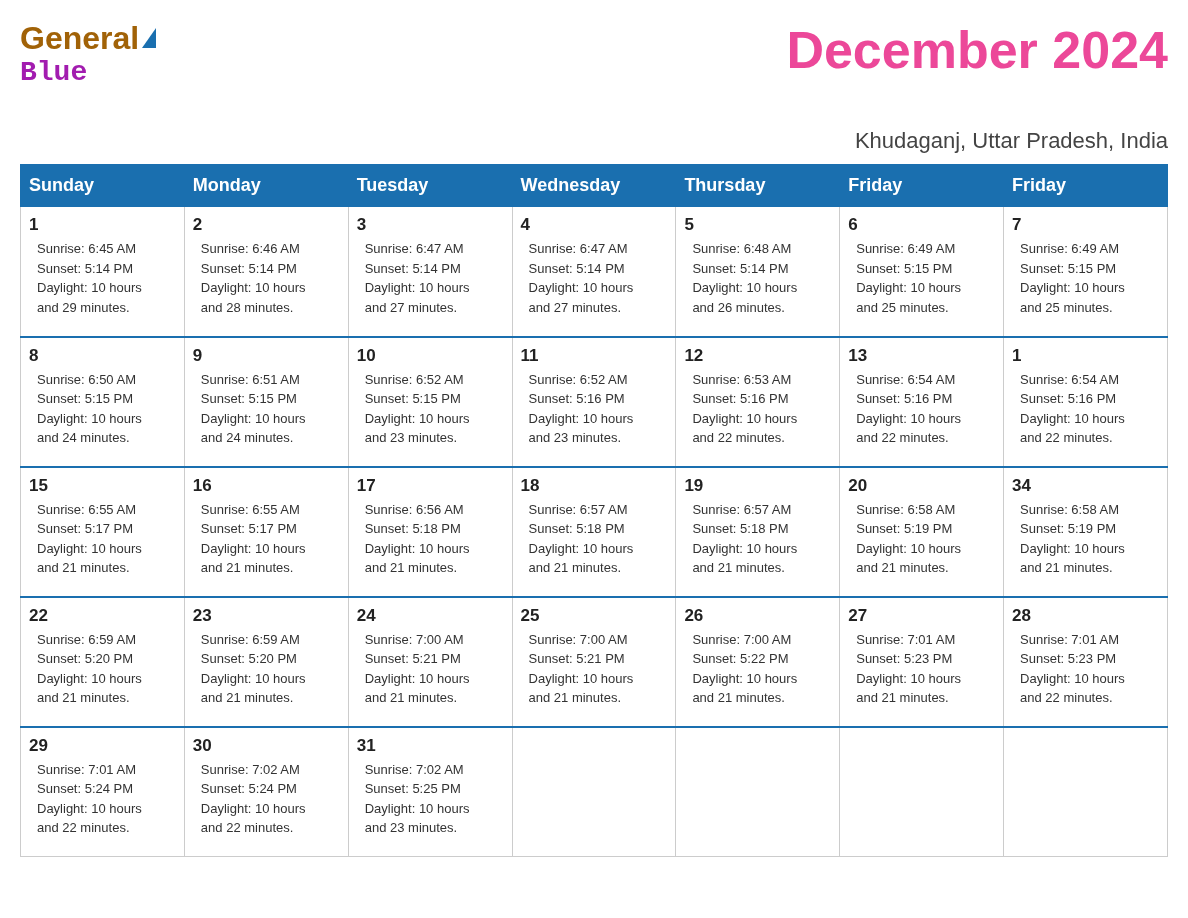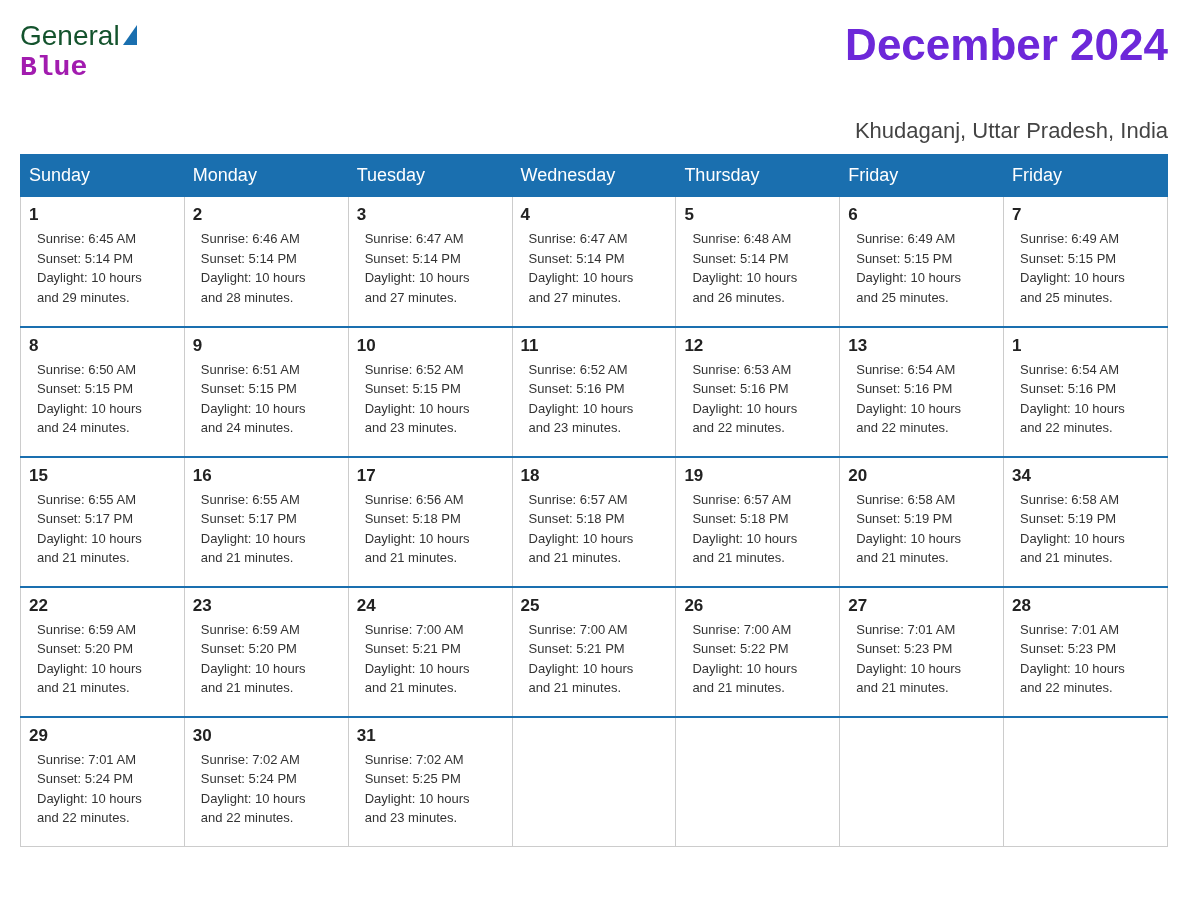--- a/index.html
+++ b/index.html
@@ -19,23 +19,23 @@
     .logo {
       display: flex;
       flex-direction: column;
       align-items: flex-start;
     }
     .logo-text {
       display: flex;
       align-items: center;
     }
     .logo-general {
-      font-size: 28px;
-      font-weight: normal;
-      color: #14532d;
+      font-size: 32px;
+      font-weight: bold;
+      color: #a16207;
       font-family: Arial, sans-serif;
     }
     .logo-triangle {
       width: 0;
       height: 0;
       border-left: 14px solid transparent;
       border-bottom: 20px solid #1a6faf;
       display: inline-block;
       margin-left: 3px;
       margin-bottom: 2px;
@@ -43,39 +43,39 @@
     .logo-blue {
       font-size: 28px;
       font-weight: bold;
       color: #a21caf;
       font-family: Liberation Mono, monospace;
     }
     .title-section {
       text-align: right;
     }
     .month-title {
-      font-size: 44px;
+      font-size: 52px;
       font-weight: bold;
-      color: #6d28d9;
+      color: #ec4899;
     }
     .location {
       font-size: 22px;
       color: #444;
       margin-top: 48px;
     }
     .calendar {
       width: 100%;
       border-collapse: collapse;
       border: 1px solid #ccc;
     }
     .calendar th {
       background-color: #1a6faf;
       color: #fff;
       font-size: 18px;
-      font-weight: normal;
+      font-weight: bold;
       padding: 10px 8px;
       text-align: left;
       border: 1px solid #1a6faf;
     }
     .calendar td {
       vertical-align: top;
       padding: 8px;
       border: 1px solid #ccc;
       font-size: 13px;
       color: #333;

